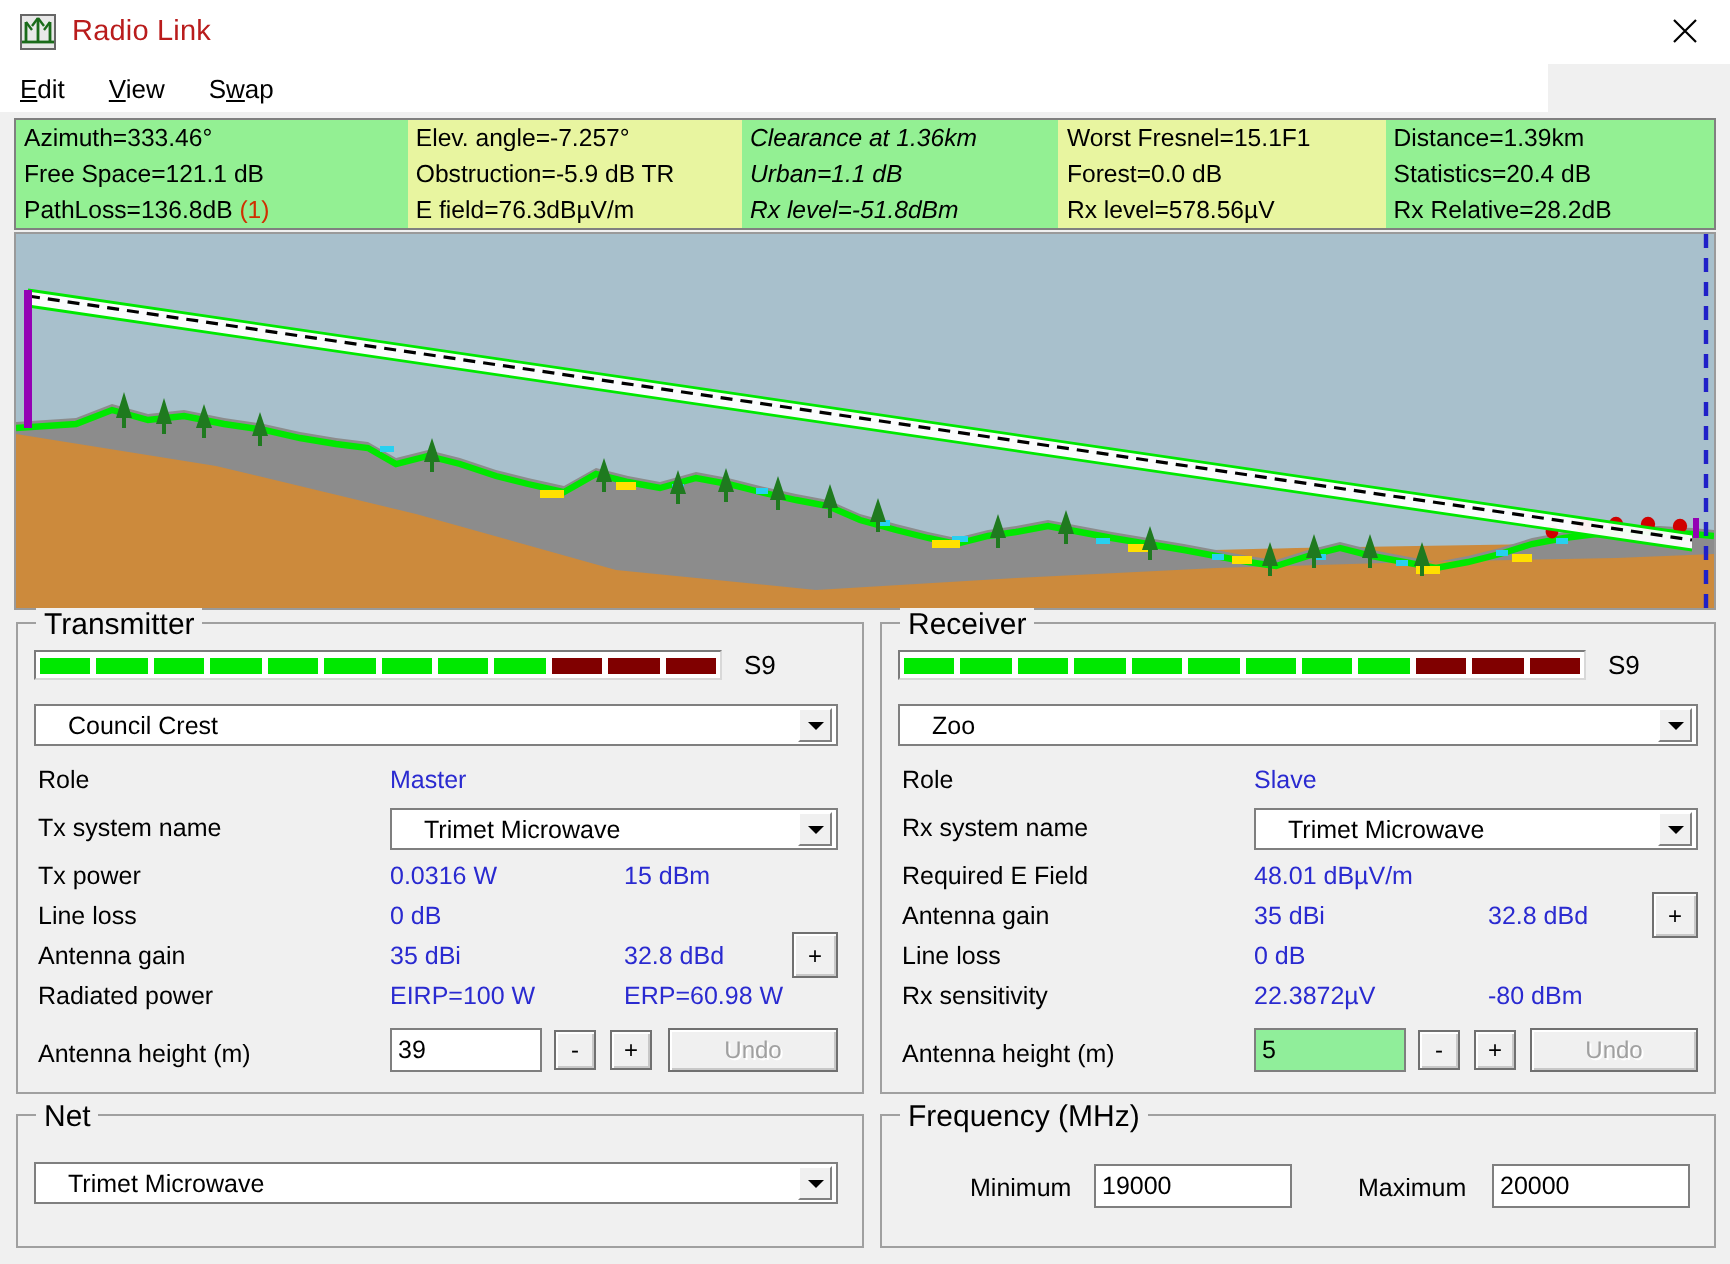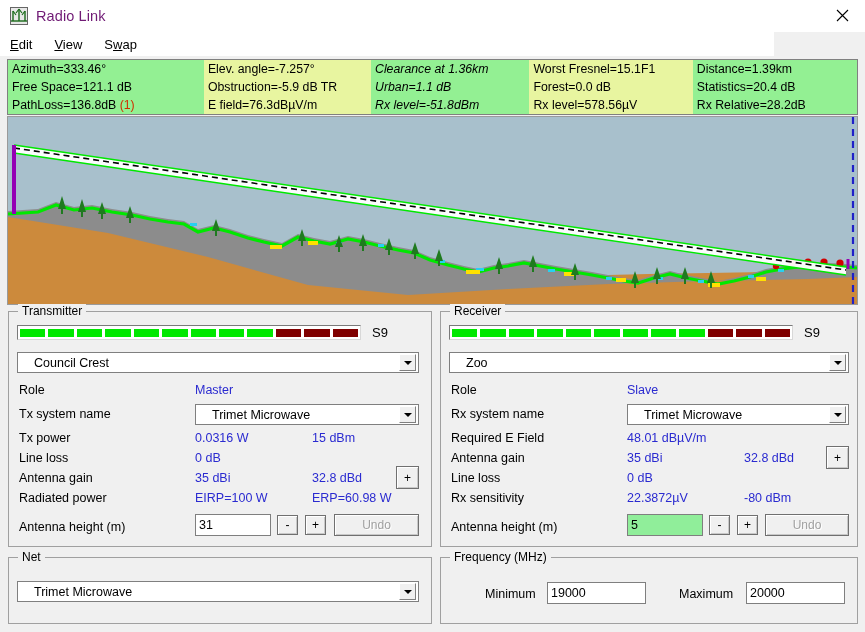--- a/index.html
+++ b/index.html
@@ -20,21 +20,21 @@
   #titlebar {
     position: absolute; left: 0; top: 0; width: 865px; height: 32px;
     background: #ffffff;
     display: flex; align-items: center;
   }
   #app-icon {
     width: 18px; height: 18px; margin-left: 10px; margin-right: 8px;
     flex: none;
   }
   #title-text {
-    font-size: 14.5px; color: #701a75; letter-spacing: .1px;
+    font-size: 14.5px; color: #b91c1c; letter-spacing: .1px;
   }
   #close-btn {
     position: absolute; right: 0; top: 0; width: 46px; height: 31px;
     display: flex; align-items: center; justify-content: center;
     cursor: default;
   }
   #close-btn svg { display:block; }
 
   
   #menubar {
@@ -101,21 +101,21 @@
   .groupbox {
     position: absolute;
     border: 1px solid #a0a0a0;
     box-sizing: border-box;
     background: #f0f0f0;
   }
   .groupbox > .gb-title {
     position: absolute; top: -8px; left: 9px;
     background: #f0f0f0;
     padding: 0 4px;
-    font-size: 12px;
+    font-size: 15px;
     color: #000;
     white-space: nowrap;
   }
   #tx-group  { left: 8px;   top: 311px; width: 424px; height: 236px; }
   #rx-group  { left: 440px; top: 311px; width: 418px; height: 236px; }
   #net-group { left: 8px;   top: 557px; width: 424px; height: 67px; }
   #freq-group{ left: 440px; top: 557px; width: 418px; height: 67px; }
 
   
   .meter-row {
@@ -461,21 +461,21 @@
   <span class="lbl" style="left:10px; top:159px;">Antenna gain</span>
   <span class="val" style="left:186px; top:159px;">35 dBi</span>
   <span class="val" style="left:303px; top:159px;">32.8 dBd</span>
   <div class="btn" style="left:387px; top:154px; width:23px; height:23px;">+</div>
 
   <span class="lbl" style="left:10px; top:179px;">Radiated power</span>
   <span class="val" style="left:186px; top:179px;">EIRP=100 W</span>
   <span class="val" style="left:303px; top:179px;">ERP=60.98 W</span>
 
   <span class="lbl" style="left:10px; top:208px;">Antenna height (m)</span>
-  <div class="tinput" style="left:186px; top:202px; width:76px; height:22px;">31</div>
+  <div class="tinput" style="left:186px; top:202px; width:76px; height:22px;">39</div>
   <div class="btn" style="left:268px; top:203px; width:21px; height:20px;">-</div>
   <div class="btn" style="left:296px; top:203px; width:21px; height:20px;">+</div>
   <div class="btn disabled" style="left:325px; top:202px; width:85px; height:22px;">Undo</div>
 </div>
 
 <div class="groupbox" id="rx-group">
   <span class="gb-title">Receiver</span>
 
   <div class="meter-row">
     <div class="meter">

